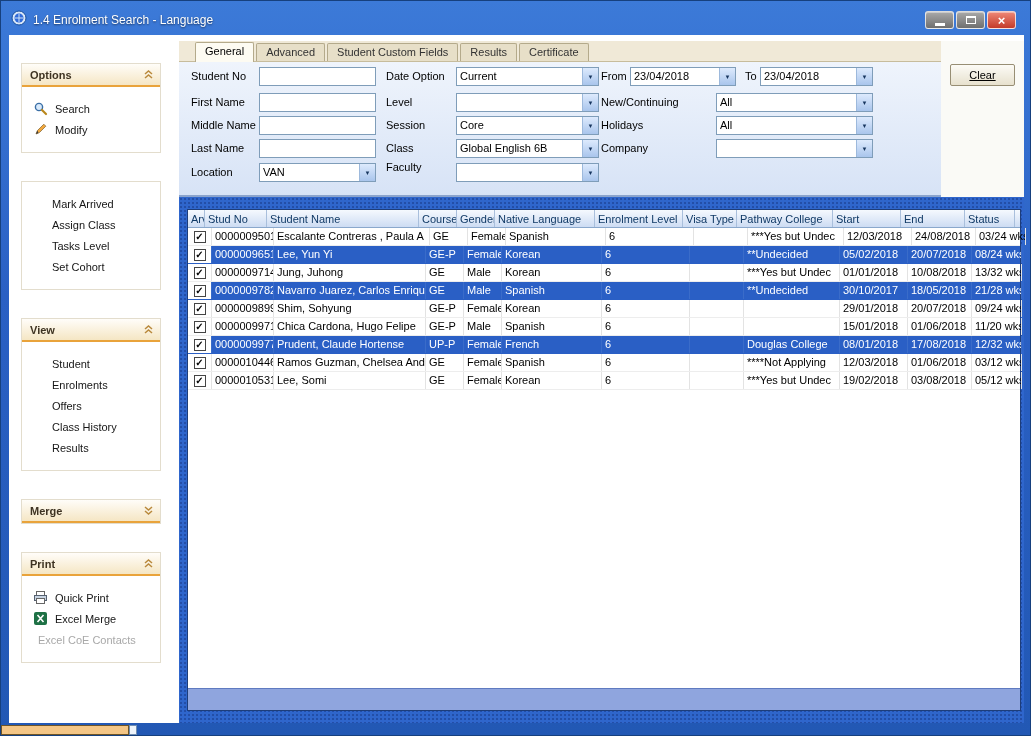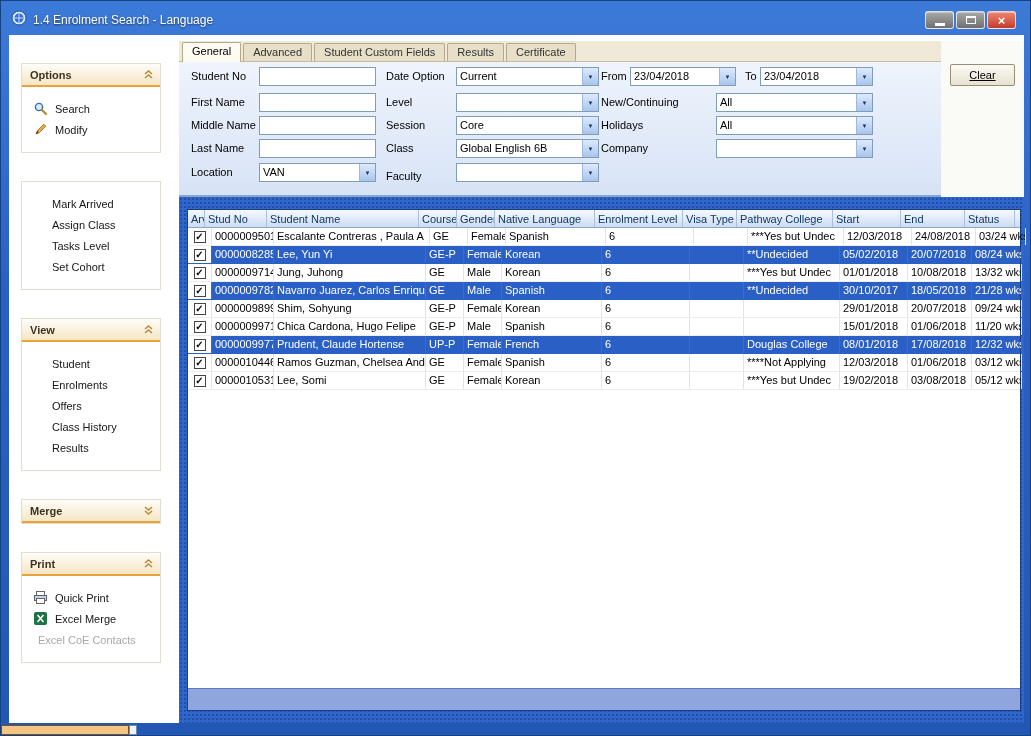--- a/index.html
+++ b/index.html
@@ -33,21 +33,21 @@
   .sec-item.noicon{padding-left:30px;}
   .sec-item.disabled{color:#a8a8a8;padding-left:16px;cursor:default;}
   .sicon{width:16px;height:15px;display:flex;align-items:center;justify-content:center;}
   
   .main{position:absolute;left:170px;top:6px;width:845px;height:682px;
     background-color:#2f66cc;
     background-image:radial-gradient(rgba(6,24,84,.30) 1px,rgba(0,0,0,0) 1.3px);
     background-size:4px 4px;}
   
   .tabstrip{position:absolute;left:0;top:0;width:762px;height:21px;background:#f0e9d7;
-    border-bottom:1px solid #c7bc9c;display:flex;align-items:flex-end;padding-left:3px;}
+    border-bottom:1px solid #c7bc9c;display:flex;align-items:flex-end;padding-left:16px;}
   .tab{height:18px;padding:2px 9px 0;margin-right:2px;font-size:11px;color:#333;
     background:#e7dfc8;border:1px solid #b4aa8b;border-bottom:none;border-radius:2px 2px 0 0;cursor:pointer;white-space:nowrap;}
   .tab.active{background:#fdfbf2;height:20px;position:relative;top:1px;color:#000;}
   
   .formpanel{position:absolute;left:0;top:21px;width:762px;height:135px;
     background:linear-gradient(#eff4fc,#d7e3f6);border-bottom:2px solid #8ba4cd;}
   .lbl{position:absolute;font-size:11px;color:#000;white-space:nowrap;}
   .txt{position:absolute;height:19px;border:1px solid #7f9db9;background:#fff;
     font:11px "Liberation Sans",sans-serif;padding:0 3px;}
   .dd{position:absolute;height:19px;border:1px solid #7f9db9;background:#fff;display:flex;align-items:stretch;cursor:pointer;}
@@ -298,21 +298,21 @@
         <div class="dd" style="left:537px;top:77px;width:157px">
           <span class="ddval"></span>
             <span class="ddbtn">▼</span>
         </div>
 
         <span class="lbl" style="left:12px;top:104px">Location</span>
         <div class="dd" style="left:80px;top:101px;width:117px">
           <span class="ddval">VAN</span>
             <span class="ddbtn">▼</span>
         </div>
-        <span class="lbl" style="left:207px;top:108px">Faculty</span>
+        <span class="lbl" style="left:207px;top:99px">Faculty</span>
         <div class="dd" style="left:277px;top:101px;width:143px">
           <span class="ddval"></span>
             <span class="ddbtn">▼</span>
         </div>
       </div>
 
       <div class="rightpanel">
         <button class="clearbtn">Clear</button>
       </div>
 
@@ -370,21 +370,21 @@
               <div class="cell" style="width: 54px;"></div>
               <div class="cell" style="width: 96px;">***Yes but Undec</div>
               <div class="cell" style="width: 68px;">12/03/2018</div>
               <div class="cell" style="width: 64px;">24/08/2018</div>
               <div class="cell" style="width: 50px;">03/24 wks</div>
             </div>
             <div class="grow selected">
               <div class="cell chk" style="width: 24px;">
                 <span class="cbx">✓</span>
               </div>
-              <div class="cell" style="width: 62px;">0000008285</div>
+              <div class="cell" style="width: 62px;">0000009651</div>
               <div class="cell" style="width: 152px;">Lee, Yun Yi</div>
               <div class="cell" style="width: 38px;">GE-P</div>
               <div class="cell" style="width: 38px;">Female</div>
               <div class="cell" style="width: 100px;">Korean</div>
               <div class="cell" style="width: 88px;">6</div>
               <div class="cell" style="width: 54px;"></div>
               <div class="cell" style="width: 96px;">**Undecided</div>
               <div class="cell" style="width: 68px;">05/02/2018</div>
               <div class="cell" style="width: 64px;">20/07/2018</div>
               <div class="cell" style="width: 50px;">08/24 wks</div>

